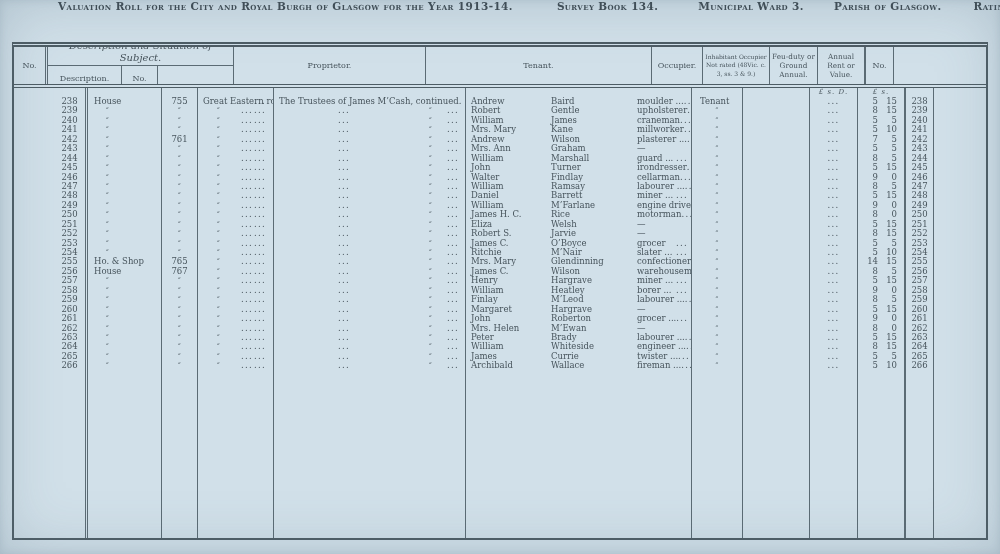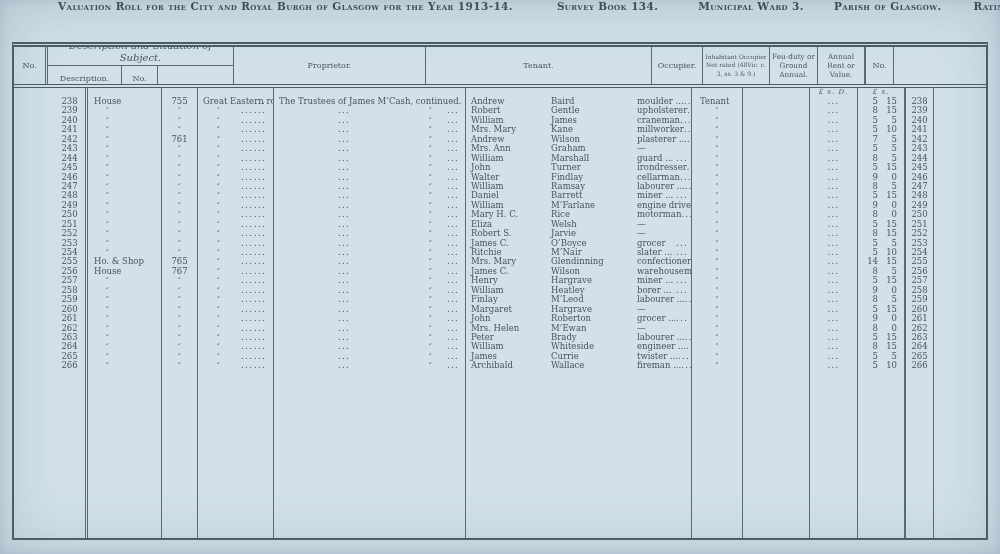--- a/index.html
+++ b/index.html
@@ -545,21 +545,21 @@
       <span class="sit-main ditto">″</span>
       <span class="sit-d1 dots">...</span>
       <span class="sit-d2 dots">...</span>
     </div>
     <div class="c prop-cell">
       <span class="pre dots">...</span>
       <span class="main ditto">″</span>
       <span class="post dots">...</span>
     </div>
     <div class="c c-ten">
-      <span class="tf">Mary H. C.</span>
+      <span class="tf">James H. C.</span>
       <span class="tl">Rice</span>
       <span class="to">
               <span>motorman</span>
               <span class="dots">...</span>
             </span>
     </div>
     <div class="c c-occr ditto">″</div>
     <div class="c"></div>
     <div class="c c-feu dots">...</div>
     <div class="c thick c-rent">

